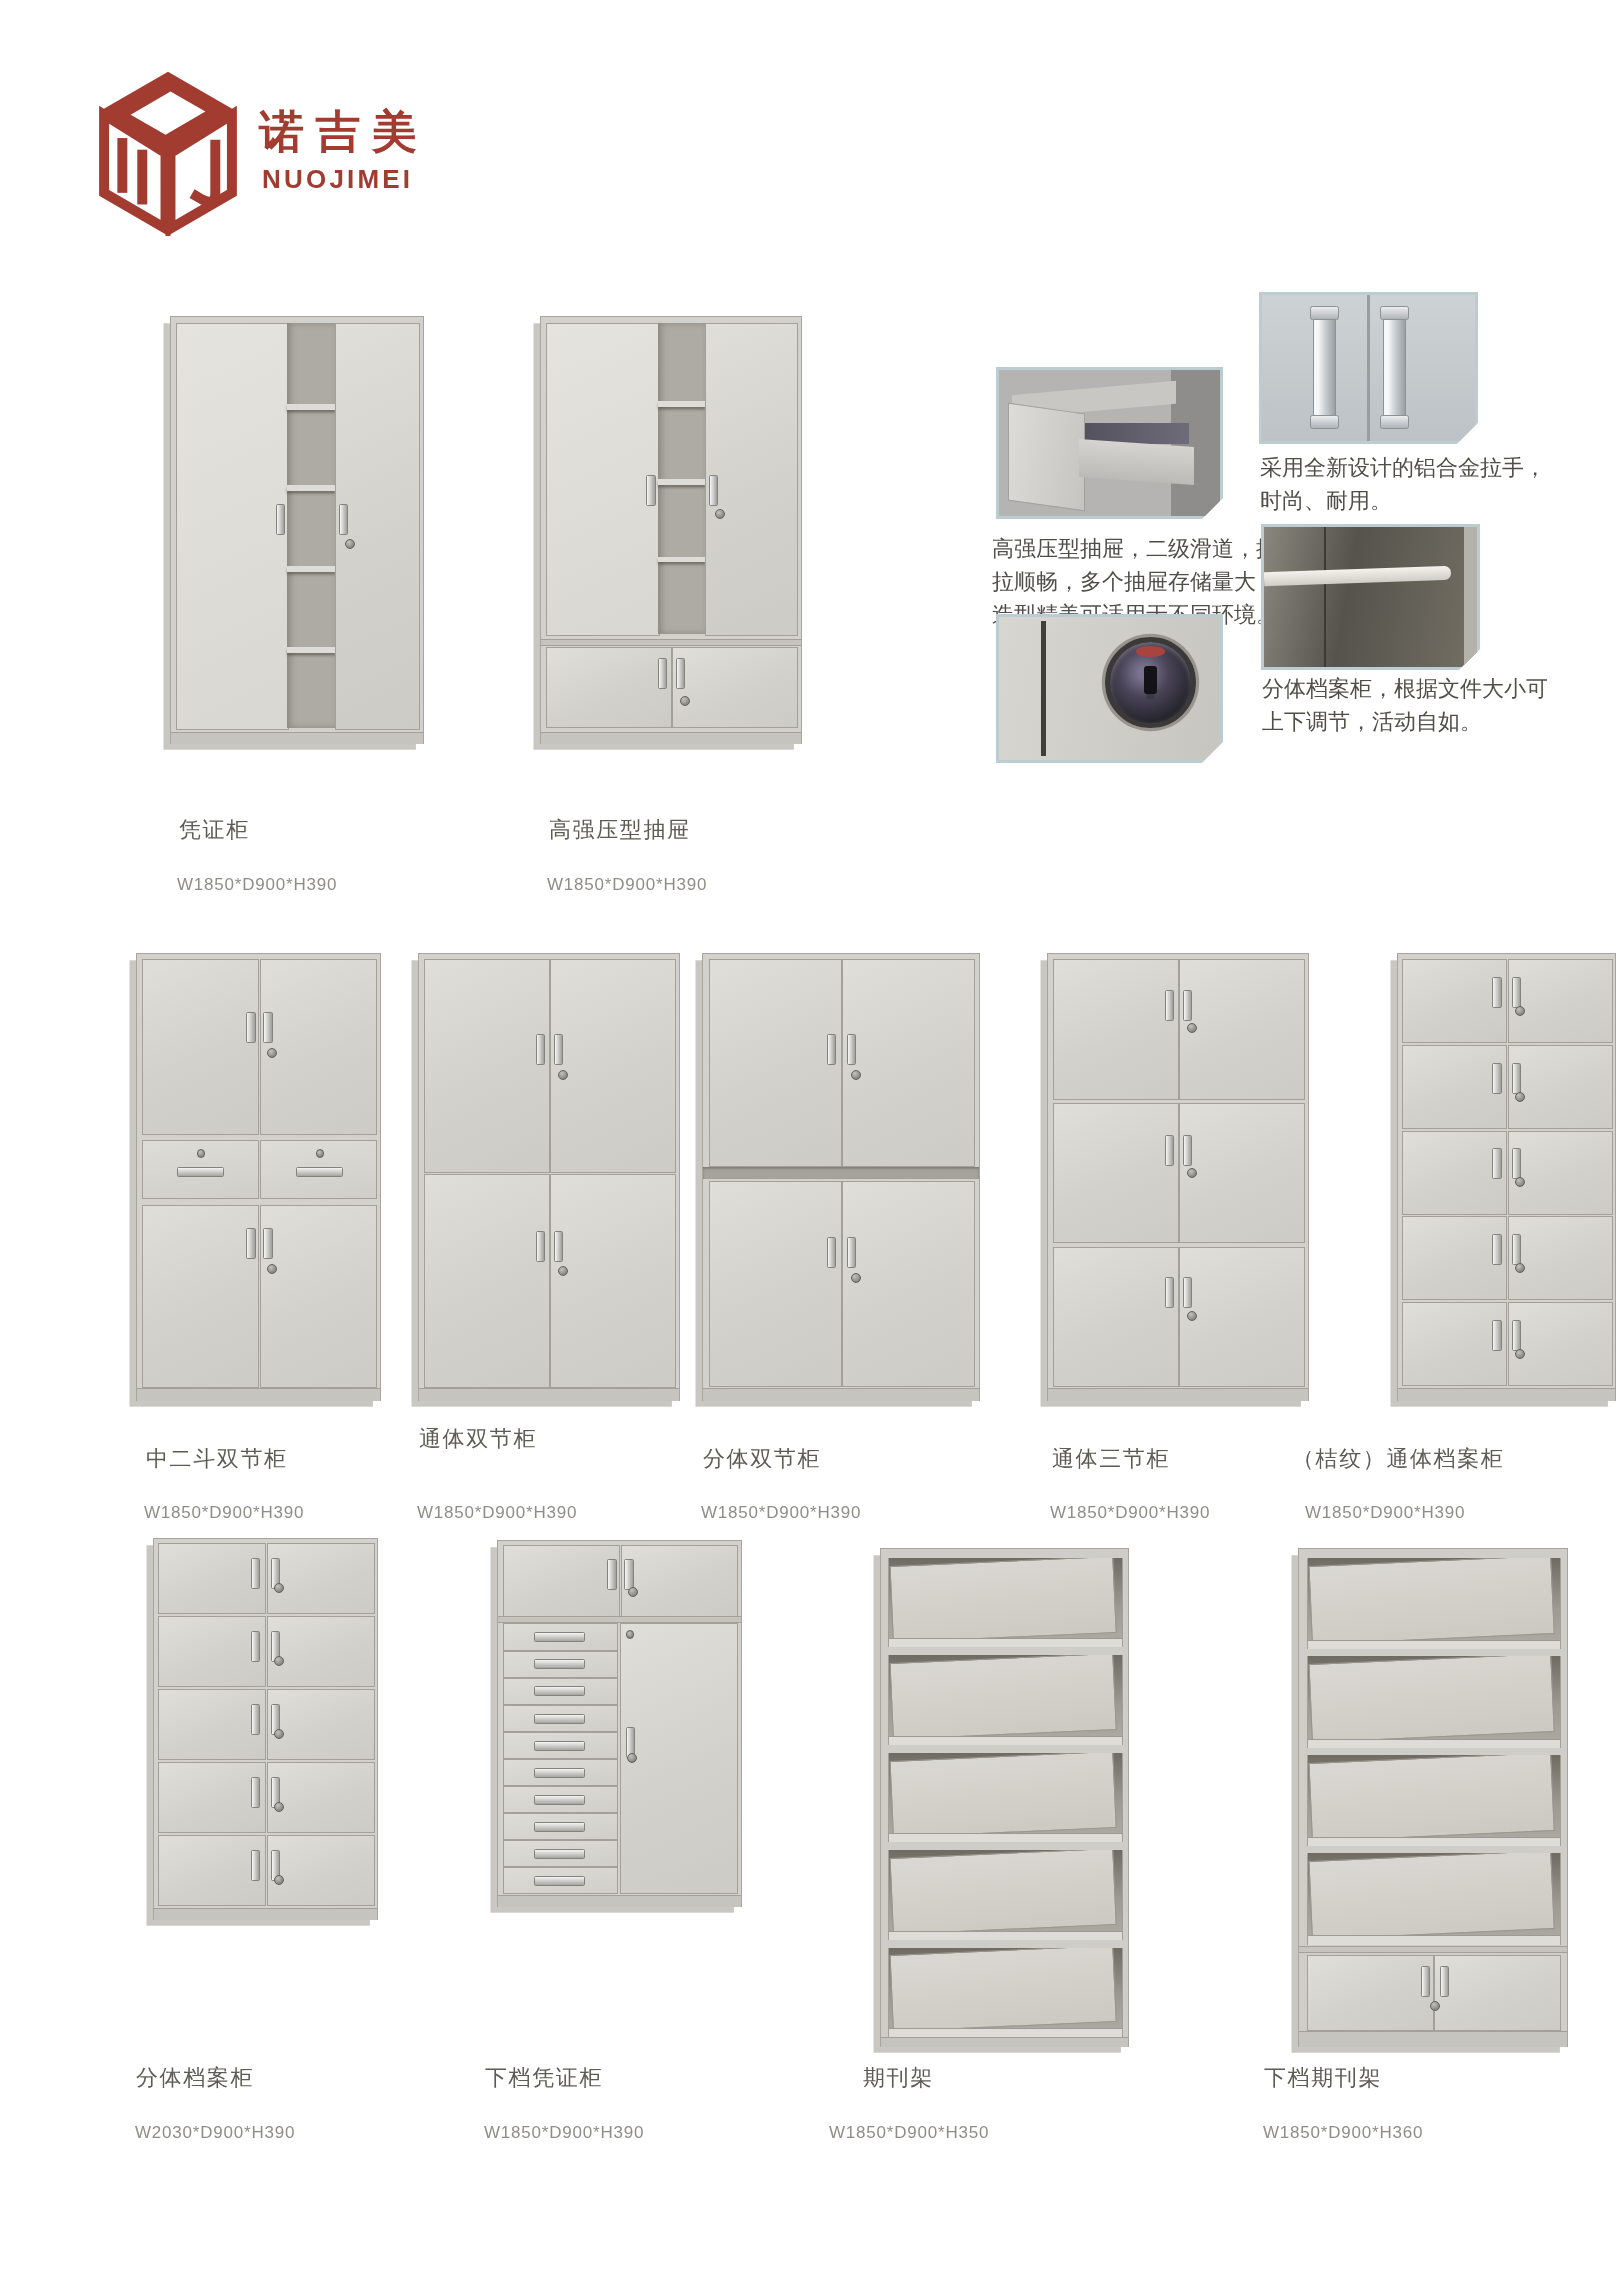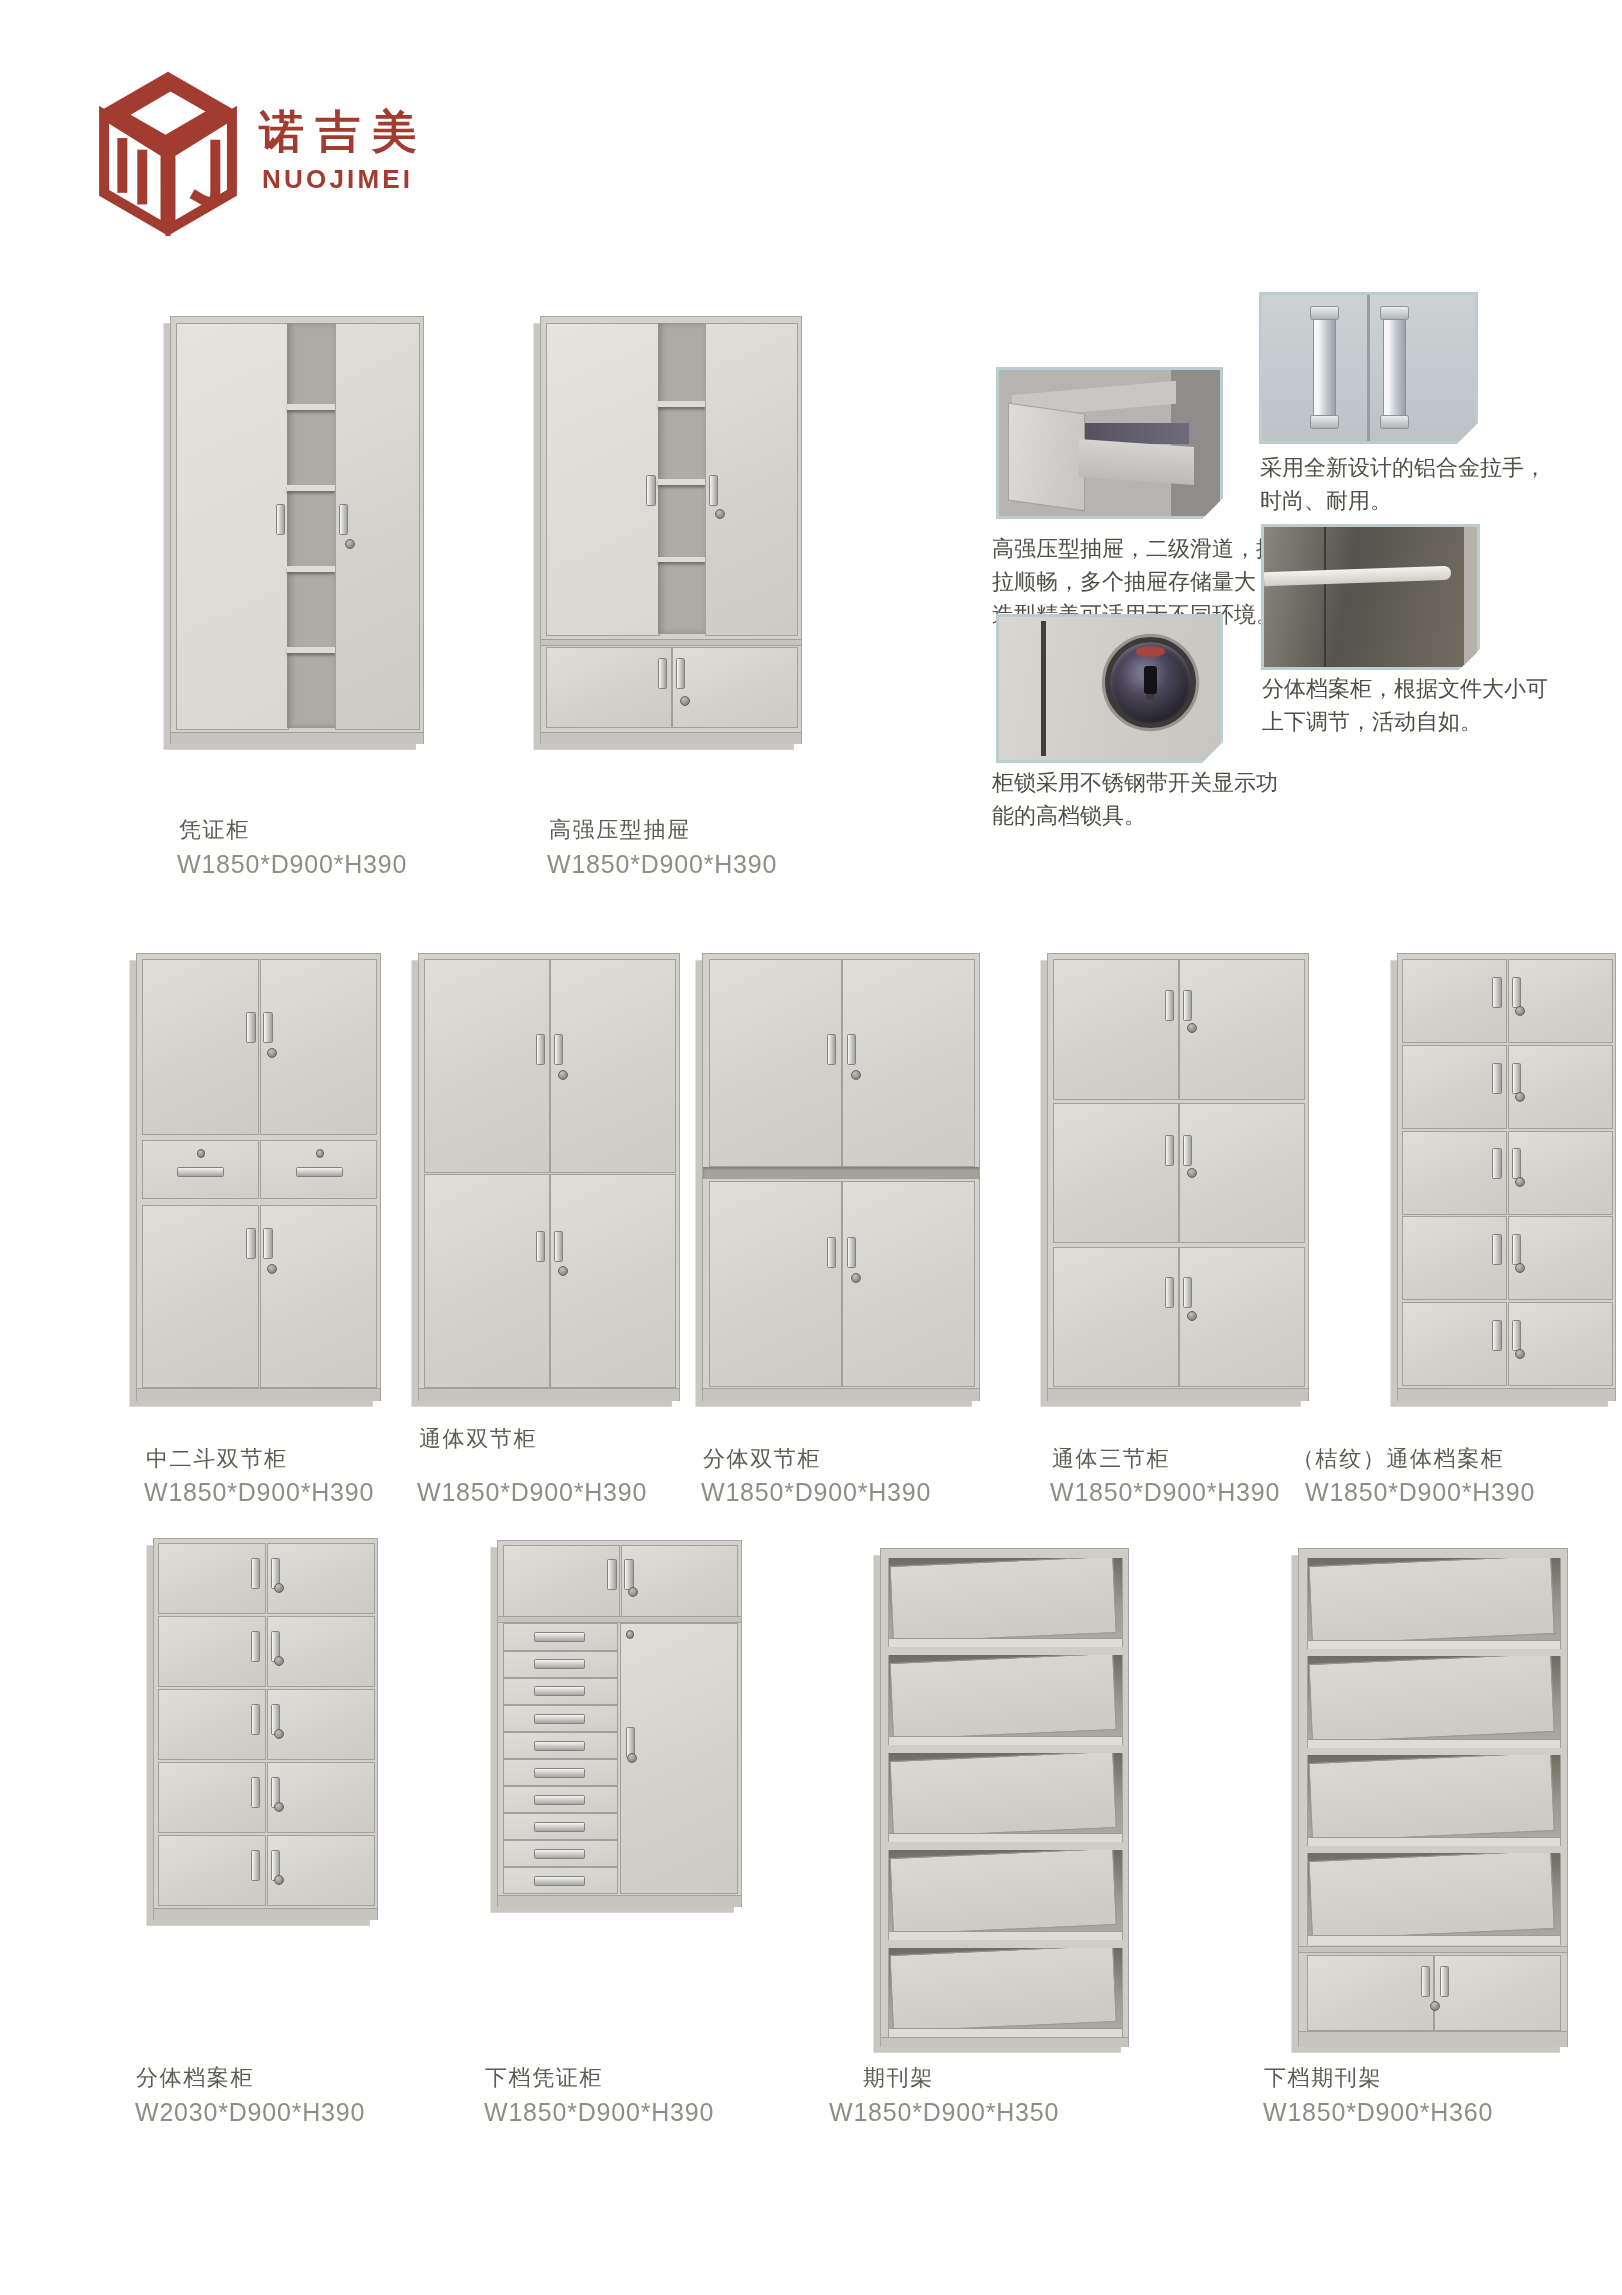--- a/index.html
+++ b/index.html
@@ -7,21 +7,21 @@
         font-family:"Liberation Sans","DejaVu Sans",sans-serif;}
 
   
   .brandcn{position:absolute;left:162px;top:32px;font-size:45px;font-weight:700;
            letter-spacing:11.4px;color:var(--brand,#a23c31);}
   .branden{position:absolute;left:165px;top:94px;font-size:26px;font-weight:700;
            letter-spacing:3.2px;color:var(--brand,#a23c31);}
 
   
   .pname{position:absolute;font-size:22px;color:#5d5b55;letter-spacing:1.6px;}
-  .pdims{position:absolute;font-size:25px;color:#8f8d87;letter-spacing:0.8px;}
+  .pdims{position:absolute;font-size:17px;color:#8f8d87;letter-spacing:0.8px;margin-top:25px;}
 
   
   .fcap{position:absolute;width:292px;font-size:22px;line-height:1.5;color:#504e49;}
   .photo{position:absolute;border:3.2px solid #bccdd1;overflow:hidden;
          clip-path:polygon(0 0,100% 0,100% calc(100% - 21px),calc(100% - 21px) 100%,0 100%);}
   .ph{position:absolute;left:0;top:0;right:0;bottom:0;}
   .alhdl{position:absolute;top:11%;width:21px;height:76%;border-radius:4.9px;
          background:linear-gradient(90deg,#f6f7f8 20%,#c2c7cb 60%,#9aa0a4);
          border:1.6px solid #8d9296;}
   .alhdl::before,.alhdl::after{content:"";position:absolute;left:-4px;right:-4px;height:11.4px;
@@ -146,21 +146,20 @@
     </div>
   </div>
   <div class="fcap" style="left:1262px;top:672px;width:289px">分体档案柜，根据文件大小可上下调节，活动自如。</div>
 
   <div class="photo" style="left:996px;top:614px;width:221px;height:143px">
     <div class="ph" style="background:linear-gradient(100deg,#d8d6d1,#c7c5c0)">
       <div style="position:absolute;left:19%;top:3%;width:4.9px;height:94%;background:#413f3c"></div>
       <div class="lockface"></div>
     </div>
   </div>
-  <div class="fcap" style="left:992px;top:766px;width:289px">柜锁采用不锈钢带开关显示功能的高档锁具。</div>
 
   <div class="cab" style="left:136px;top:953px;width:243px;height:446px">
       <div class="door" style="left: 2%; top: 1.2%; width: 47.5%; height: 39%;"></div>
       <div class="door" style="left: 50.5%; top: 1.2%; width: 47.5%; height: 39%;"></div>
       <div class="vh" style="left: 45%; top: 13%;"></div>
       <div class="vh" style="left: 52%; top: 13%;"></div>
       <div class="kh" style="left: 53.5%; top: 21%;"></div>
       <div class="drw" style="left: 2%; top: 41.7%; width: 47.5%; height: 12.8%;"></div>
       <div class="drw" style="left: 50.5%; top: 41.7%; width: 47.5%; height: 12.8%;"></div>
       <div class="kh sm" style="left: 24.5%; top: 43.8%;"></div>

